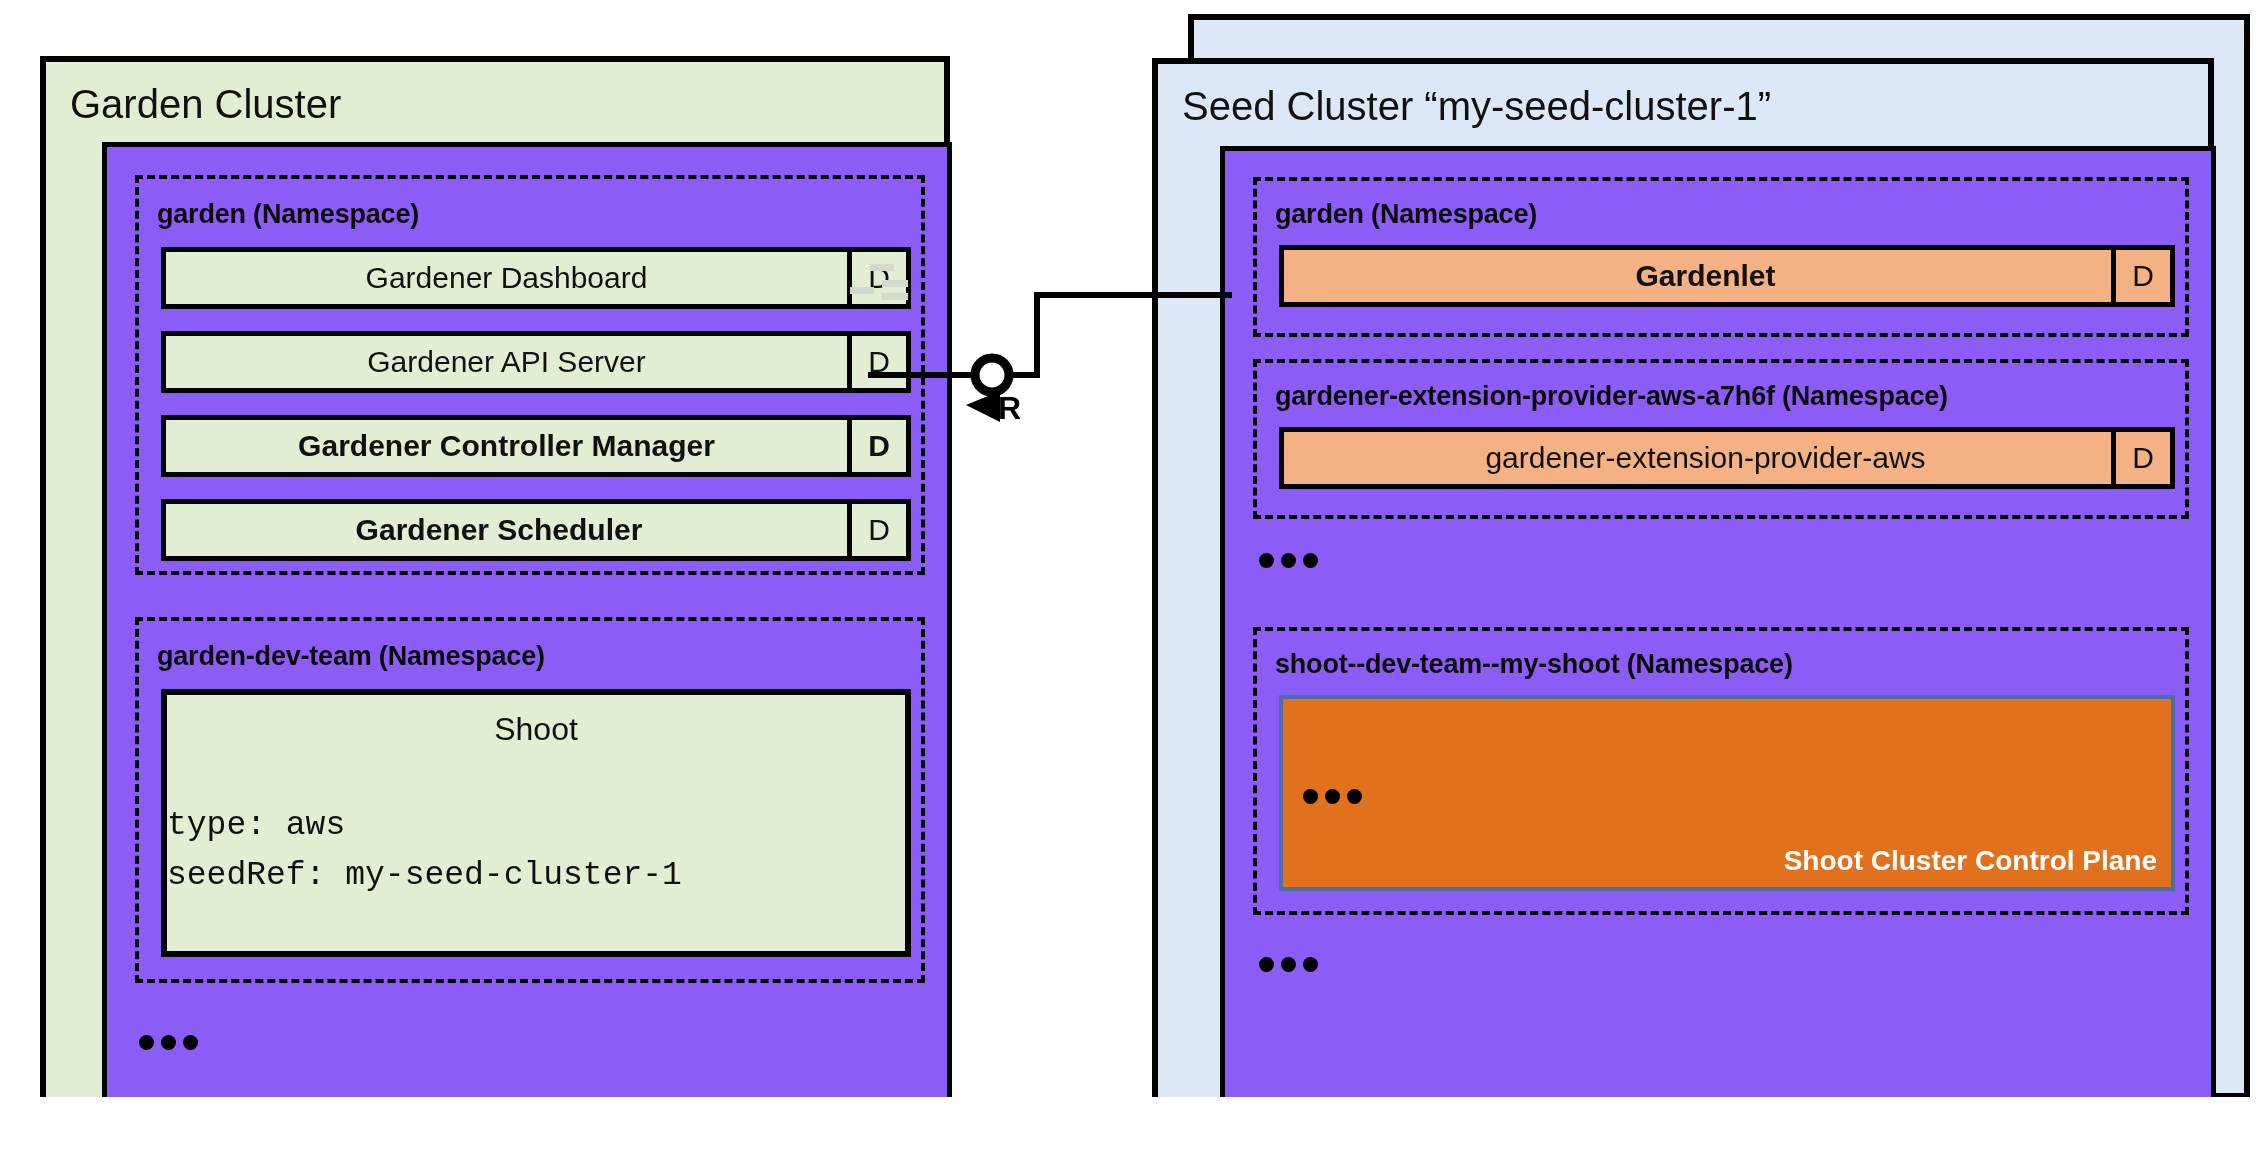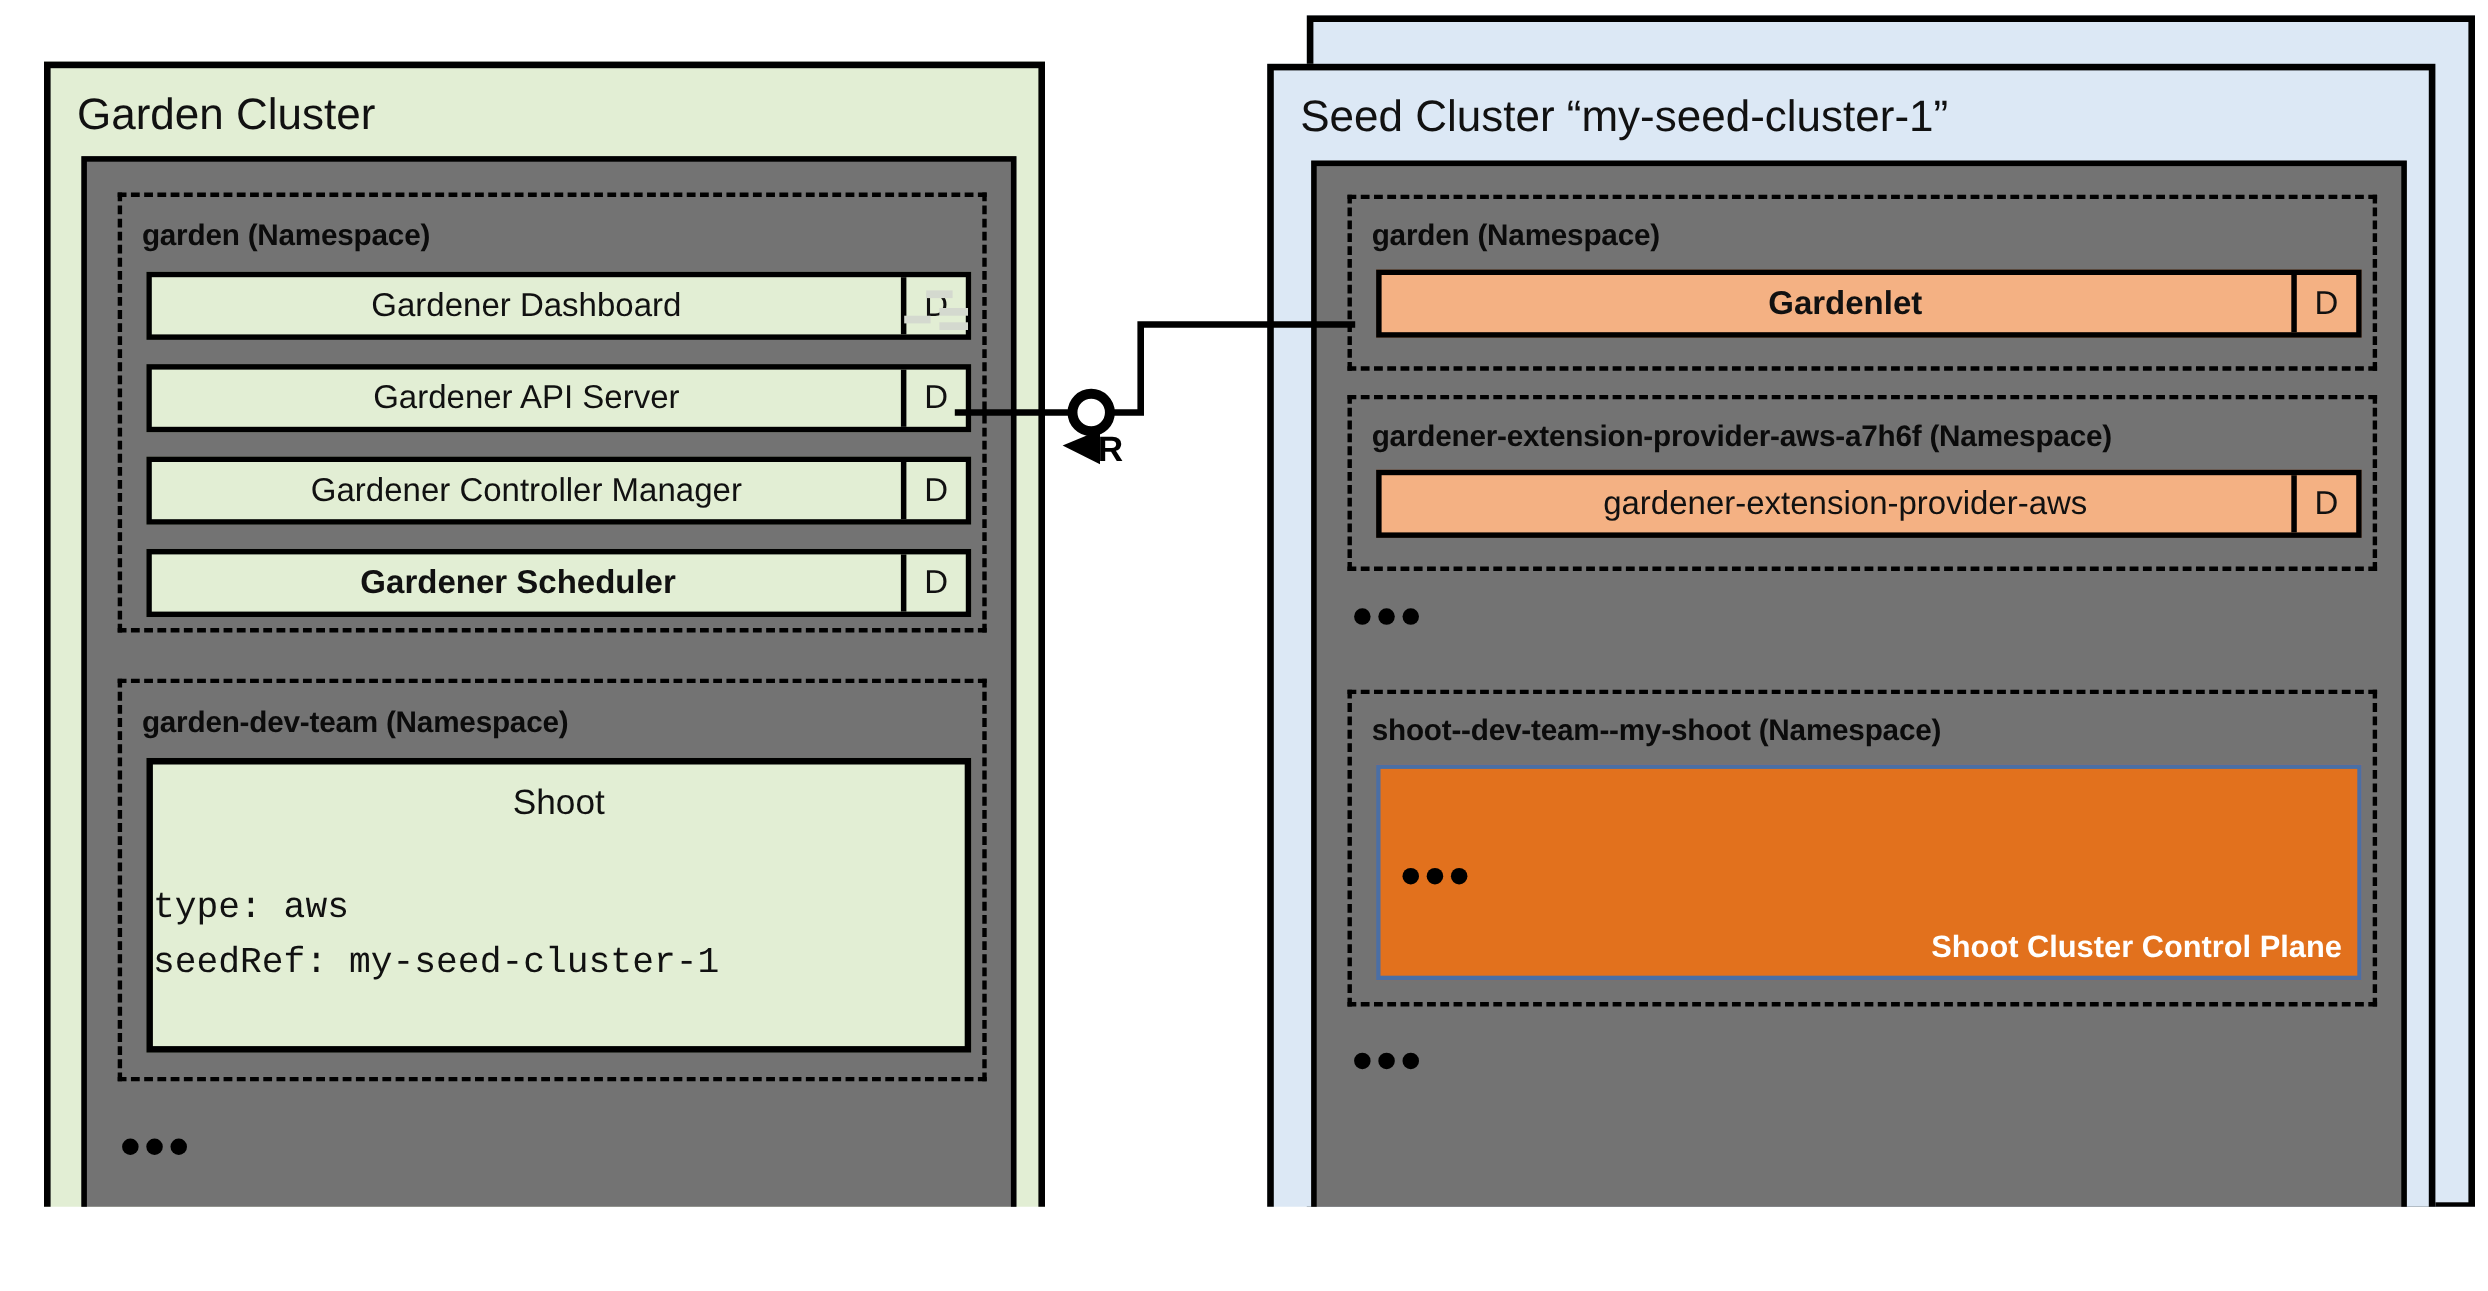--- a/index.html
+++ b/index.html
@@ -36,22 +36,23 @@
   .cluster-title {
     font-size: 40px;
     color: #111111;
     line-height: 1;
     white-space: nowrap;
   }
   .garden-title { left: 24px; top: 22px; }
 
   
   .panel-gray {
-    background: #737373;
+    background: #8b5cf6;
     border: 5px solid #000000;
+    margin-left: 28px;
   }
   .garden-panel {
     left: 28px; top: 80px;
     width: 850px; height: 970px;
   }
 
   
   .ns-dashed {
     border: 4px dashed #000000;
     background: transparent;
@@ -220,21 +221,21 @@
             <span class="artifact" style="left:716px; top:41px; width:26px; height:7px;"></span>
           </div>
           <div class="comp-badge">D</div>
         </div>
 
         <div class="abs comp" style="left:22px; top:152px; width:750px; height:62px;">
           <div class="comp-label">Gardener API Server</div>
           <div class="comp-badge">D</div>
         </div>
 
-        <div class="abs comp" style="left:22px; top:236px; width:750px; height:62px;">
+        <div class="abs comp" style="left:22px; top:236px; width:750px; height:62px;font-weight:bold;">
           <div class="comp-label">Gardener Controller Manager</div>
           <div class="comp-badge">D</div>
         </div>
 
         <div class="abs comp" style="left:22px; top:320px; width:750px; height:62px;gap:15px;">
           <div class="comp-label bold">Gardener Scheduler</div>
           <div class="comp-badge">D</div>
         </div>
       </div>
 

